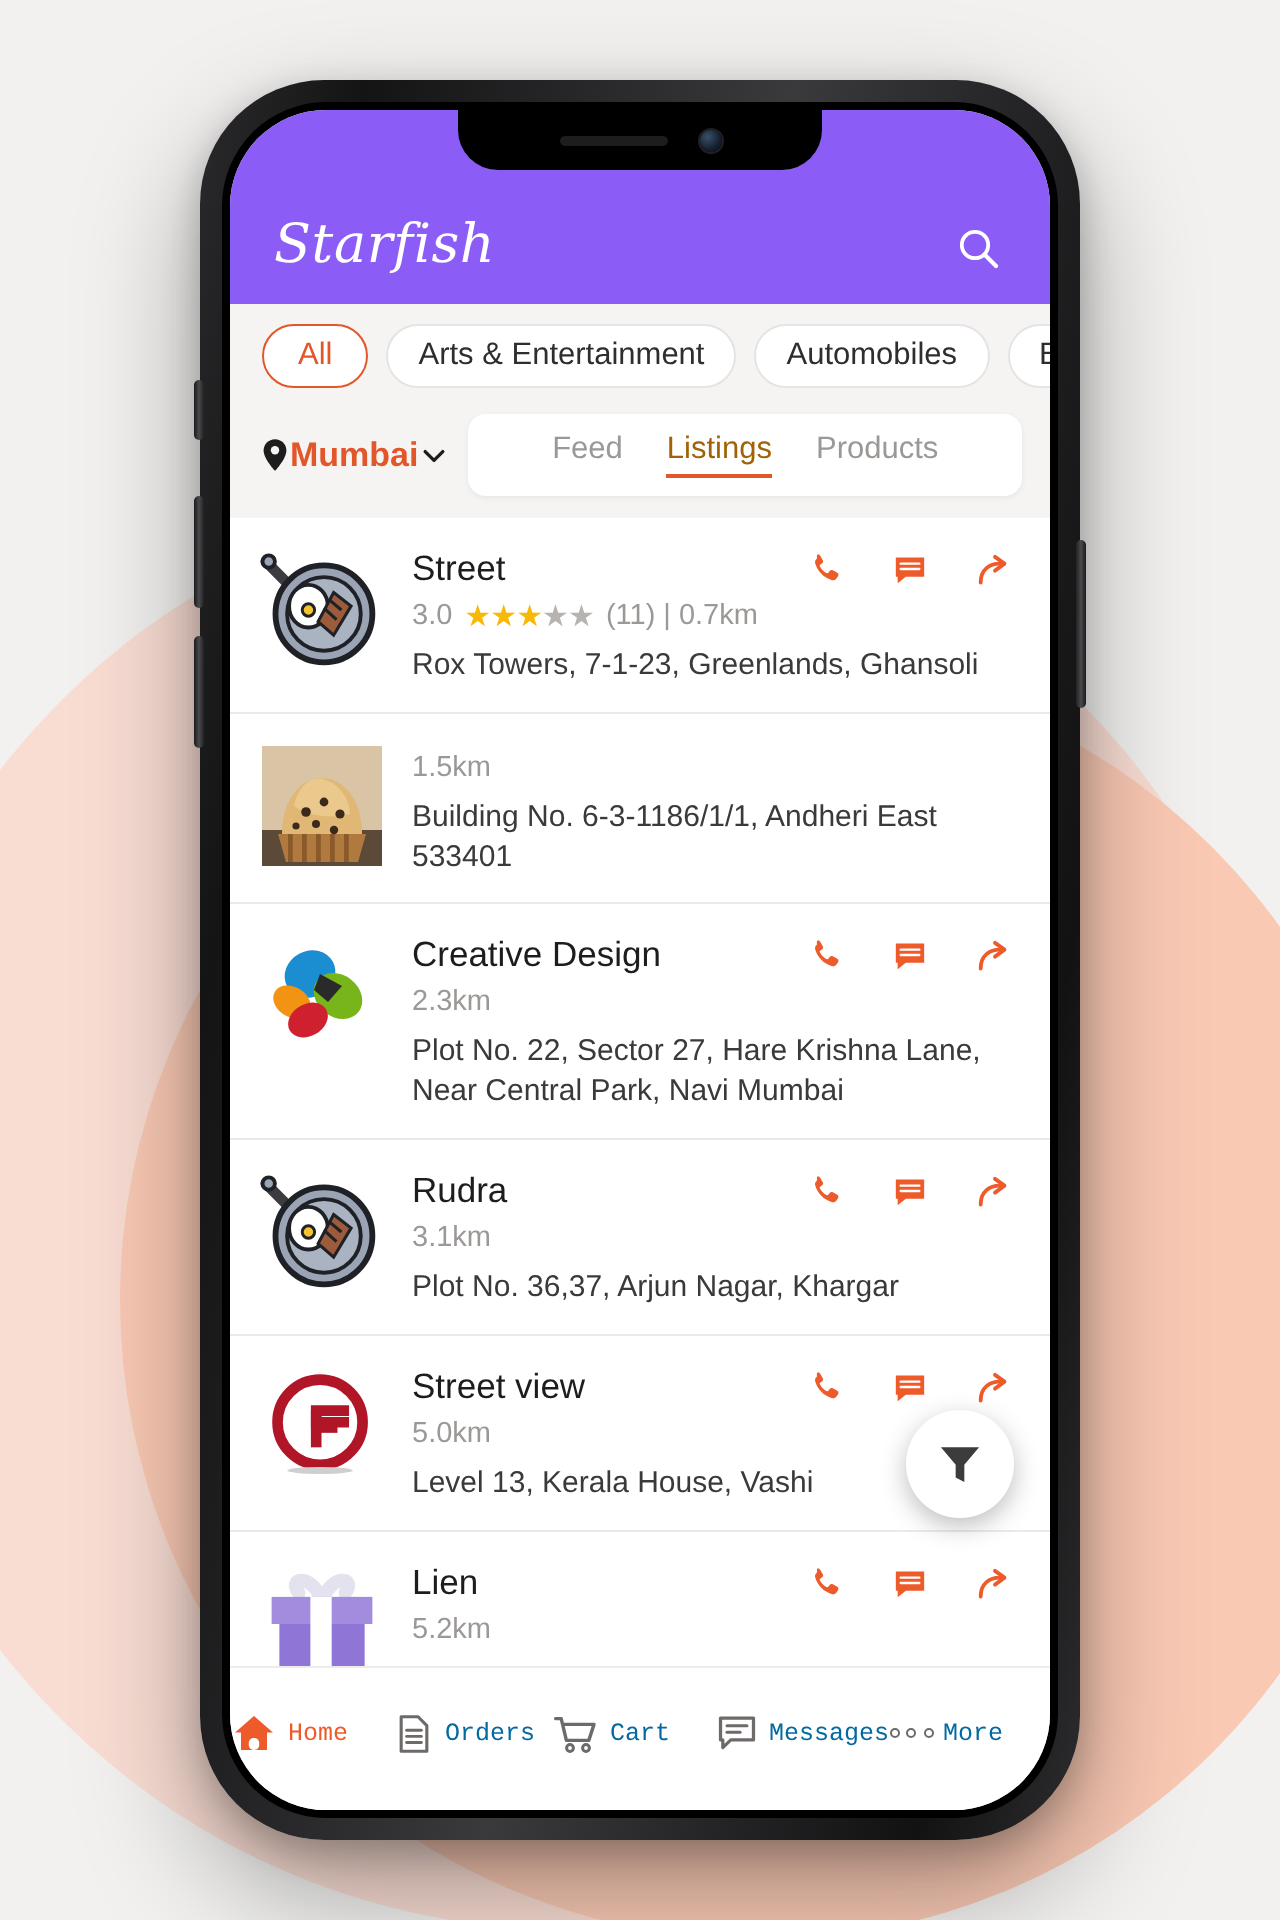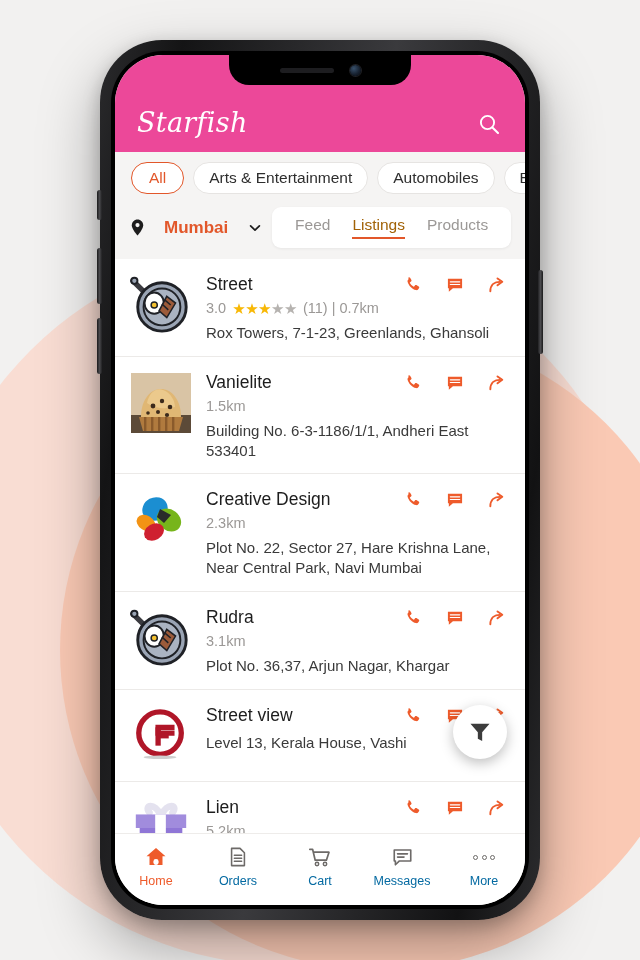--- a/index.html
+++ b/index.html
@@ -62,21 +62,21 @@
     z-index:40;
     display:flex; align-items:center; justify-content:center; gap:16px;
   }
   .speaker{ width:54px; height:5px; border-radius:3px; background:#1d1d20; }
   .camera{ width:11px; height:11px; border-radius:50%;
            background:radial-gradient(circle at 35% 32%,#38506b 0%,#16202e 58%,#0a0d13 100%);
            box-shadow:0 0 0 1px #202024; }
 
   
   .app-header{
-    background:#ec4899;
+    background:#8b5cf6;
     height:97px;
     flex:0 0 auto;
     display:flex; align-items:flex-end; justify-content:space-between;
     padding:0 22px 14px 22px;
   }
   .brand{
     color:#fff; font-size:27px;
     font-family:"DejaVu Serif", serif;
     font-style:italic; font-weight:400;
     letter-spacing:.3px;
@@ -110,21 +110,21 @@
 
   
   .loc-tab-row{
     flex:0 0 auto;
     background:#f5f4f3;
     display:flex; align-items:center;
     padding:3px 14px 11px 16px;
     gap:10px;
   }
   .location{
-    display:flex; align-items:center; gap:20px; cursor:pointer;
+    display:flex; align-items:center; gap:1px; cursor:pointer;
     flex:0 0 auto;
   }
   .location .city{ color:#e2572a; font-weight:bold; font-size:17px; }
   .tab-group{
     flex:1 1 auto;
     background:#fff;
     border-radius:9px;
     display:flex; align-items:center; justify-content:center;
     gap:22px;
     padding:9px 14px;
@@ -183,23 +183,24 @@
   .bottom-nav{
     flex:0 0 auto;
     background:#fff;
     height:72px;
     display:flex; align-items:center;
     border-top:1px solid #eeecea;
     padding-bottom:6px;
     z-index:30;
   }
   .nav-item{
-    flex:1 1 0; display:flex; flex-direction:column;
+    flex:1 1 0; display:flex; flex-direction:row;
     align-items:center; gap:5px;
     cursor:pointer;
+    font-family:Liberation Mono, monospace;
   }
   .nav-label{ font-size:12.5px; color:#0369a1; }
   .nav-item.active .nav-label{ color:#ee5b2b; }
   .nav-icon{ height:24px; display:flex; align-items:center; justify-content:center; }
   .dots{ display:flex; gap:3.5px; align-items:center; height:24px; }
   .dots i{ width:5px; height:5px; border-radius:50%; border:1.3px solid #6d6a68; display:block; }
 </style>
 </head>
 <body>
 
@@ -329,39 +330,20 @@
                 <circle cx="22" cy="33" r="2.4"></circle>
                   <circle cx="31" cy="28" r="2.2"></circle>
                 <circle cx="39" cy="34" r="2.3"></circle>
                   <circle cx="27" cy="39" r="2"></circle>
                 <circle cx="36" cy="42" r="2.1"></circle>
                   <circle cx="17" cy="40" r="1.8"></circle>
               </g>
             </svg>
           </div>
           <div class="row-body">
-            <div class="row-top">
-              <div class="name">Vanielite</div>
-              <div class="actions">
-                <svg class="act" width="20" height="20" viewBox="0 0 24 24">
-                  <path d="M6.6 2.9c.6-.4 1.5-.2 1.9.5l1.6 2.7c.3.6.2 1.4-.4 1.8l-1.2.9c-.3.2-.4.6-.2.9.9 1.8 2.4 3.3 4.2 4.2.3.2.7.1.9-.2l.9-1.2c.4-.6 1.2-.7 1.8-.4l2.7 1.6c.7.4.9 1.3.5 1.9l-1 1.5c-.6.9-1.7 1.3-2.7 1-4.9-1.4-8.7-5.2-10.1-10.1-.3-1 .1-2.1 1-2.7z" fill="#ee5b2b"></path>
-                </svg>
-                <svg class="act" width="20" height="20" viewBox="0 0 24 24">
-                  <path d="M3.5 4.5h17v11.5h-11L4.6 20v-4H3.5z" fill="#ee5b2b"></path>
-                  <g stroke="#ffffff" stroke-width="1.4" stroke-linecap="round">
-                    <line x1="6.4" y1="8.2" x2="17.6" y2="8.2"></line>
-                      <line x1="6.4" y1="11.4" x2="17.6" y2="11.4"></line>
-                  </g>
-                </svg>
-                <svg class="act" width="20" height="20" viewBox="0 0 24 24">
-                  <path d="M4 19.5 C4 11.5 9.5 8.2 15.5 8.2" fill="none" stroke="#ee5b2b" stroke-width="2.3" stroke-linecap="round"></path>
-                  <path d="M12.6 4.1 L18.3 8.2 L12.6 12.4" fill="none" stroke="#ee5b2b" stroke-width="2.3" stroke-linecap="round" stroke-linejoin="round"></path>
-                </svg>
-              </div>
-            </div>
             <div class="meta">
               <span>1.5km</span>
             </div>
             <div class="addr">Building No. 6-3-1186/1/1, Andheri East 533401</div>
           </div>
         </div>
 
         <div class="row">
           <div class="thumb">
             <svg width="60" height="60" viewBox="0 0 60 60">
@@ -465,20 +447,23 @@
                     <line x1="6.4" y1="8.2" x2="17.6" y2="8.2"></line>
                       <line x1="6.4" y1="11.4" x2="17.6" y2="11.4"></line>
                   </g>
                 </svg>
                 <svg class="act" width="20" height="20" viewBox="0 0 24 24">
                   <path d="M4 19.5 C4 11.5 9.5 8.2 15.5 8.2" fill="none" stroke="#ee5b2b" stroke-width="2.3" stroke-linecap="round"></path>
                   <path d="M12.6 4.1 L18.3 8.2 L12.6 12.4" fill="none" stroke="#ee5b2b" stroke-width="2.3" stroke-linecap="round" stroke-linejoin="round"></path>
                 </svg>
               </div>
             </div>
+            <div class="meta">
+              <span>5.0km</span>
+            </div>
             <div class="addr">Level 13, Kerala House, Vashi</div>
           </div>
         </div>
 
         <div class="row">
           <div class="thumb">
             <svg width="62" height="62" viewBox="0 0 64 64">
               <path d="M20 16 C14 8 26 6 31 18" fill="none" stroke="#e4e2ef" stroke-width="7" stroke-linecap="round"></path>
               <path d="M44 16 C50 8 38 6 33 18" fill="none" stroke="#e4e2ef" stroke-width="7" stroke-linecap="round"></path>
               <rect x="6" y="18" width="52" height="14" fill="#a18cdd"></rect>

